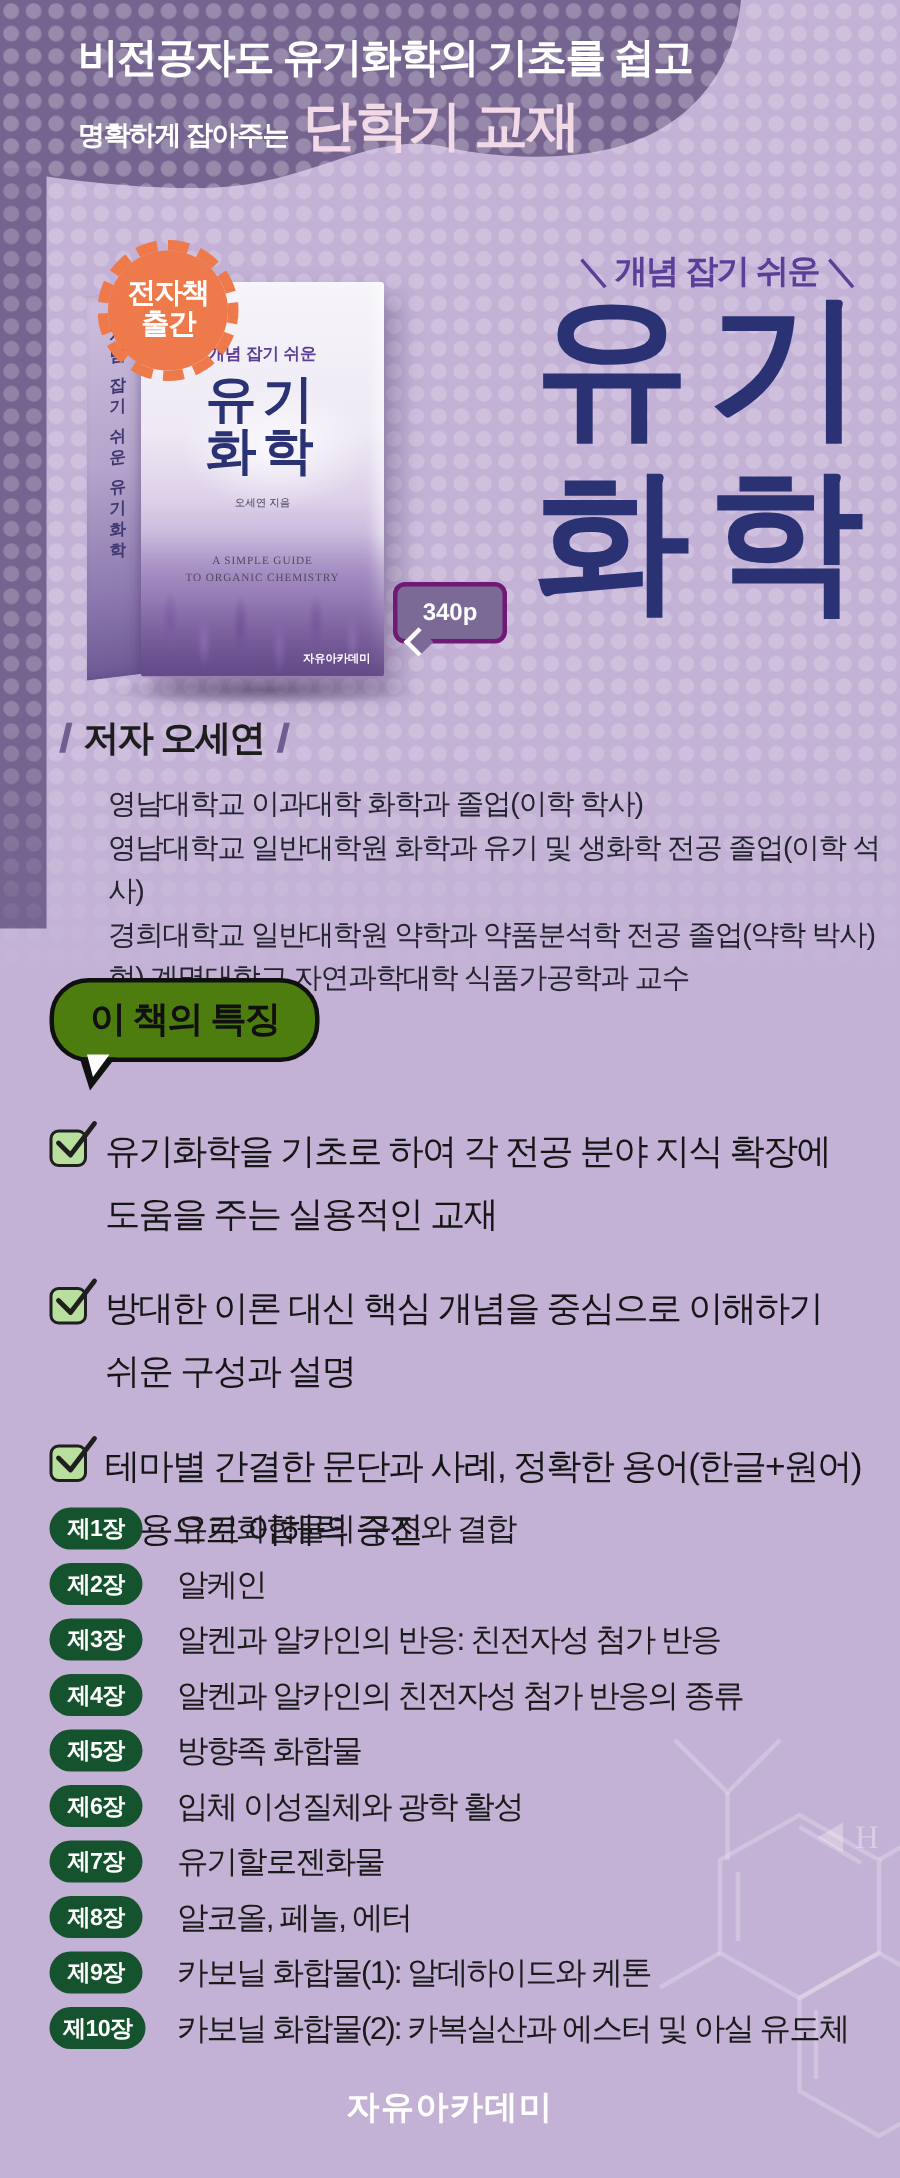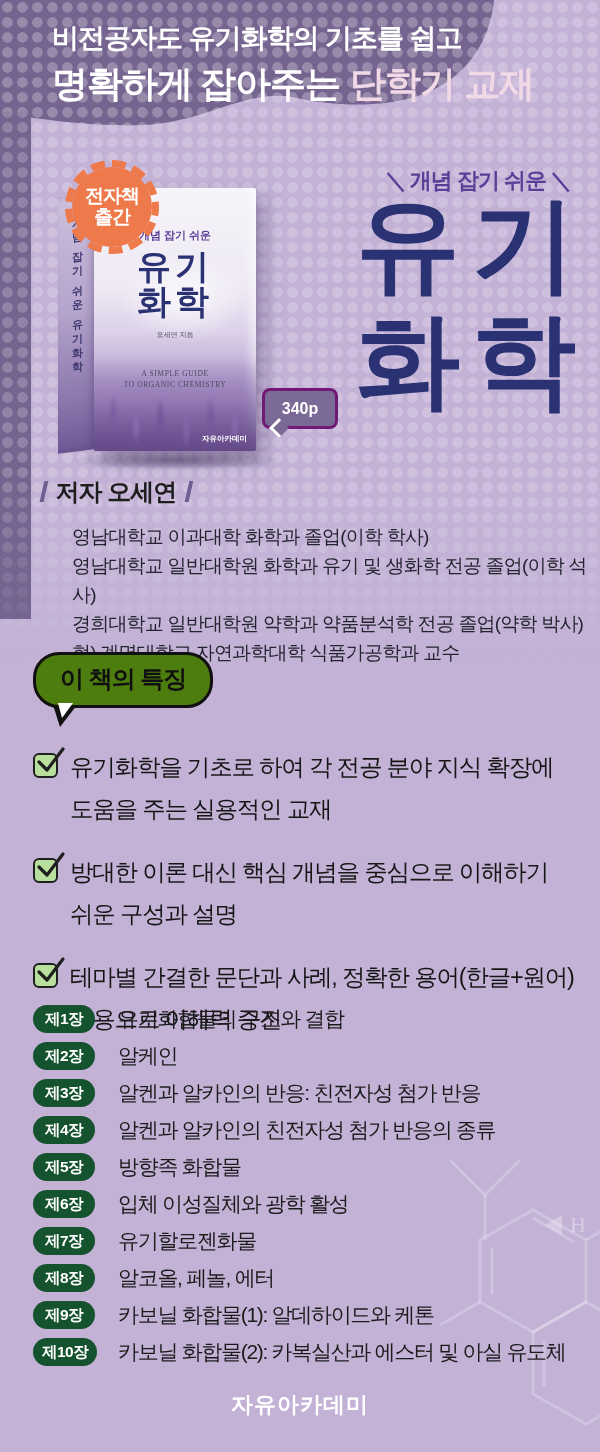--- a/index.html
+++ b/index.html
@@ -21,21 +21,21 @@
     pointer-events:none;
   }
 
   
   .header-wave { position:absolute; left:0; top:0; z-index:0; }
   .left-band { position:absolute; left:0; top:112px; width:31px; height:507px; background:#75648f; z-index:0; }
 
   .header-text { position:absolute; left:52px; top:22px; z-index:2; color:#fff; }
   .h-line1 { font-size:27px; font-weight:800; letter-spacing:-1px; line-height:1.25; }
   .h-line2 { display:flex; align-items:baseline; margin-top:4px; }
-  .h-line2 > span:first-child { font-size:36px; font-weight:800; letter-spacing:-1px;font-family:Liberation Serif, serif; }
+  .h-line2 > span:first-child { font-size:18px; font-weight:800; letter-spacing:-1px; }
   .h-em { font-size:36px; font-weight:900; color:#f2d9e6; letter-spacing:-1px; margin-left:10px; }
 
   
   .book { position:absolute; left:58px; top:188px; width:200px; height:278px; z-index:3; }
   .book-shadow { position:absolute; left:68px; top:450px; width:215px; height:20px; z-index:2;
     background:radial-gradient(ellipse at center, rgba(40,25,60,0.45), rgba(40,25,60,0) 70%); }
   .book-spine {
     position:absolute; left:0; top:5px; width:38px; height:256px;
     background:linear-gradient(180deg,#cdbfdd 0%, #b5a4cc 45%, #8b77ad 80%, #6d5894 100%);
     transform:skewY(-7deg); transform-origin:top right;

